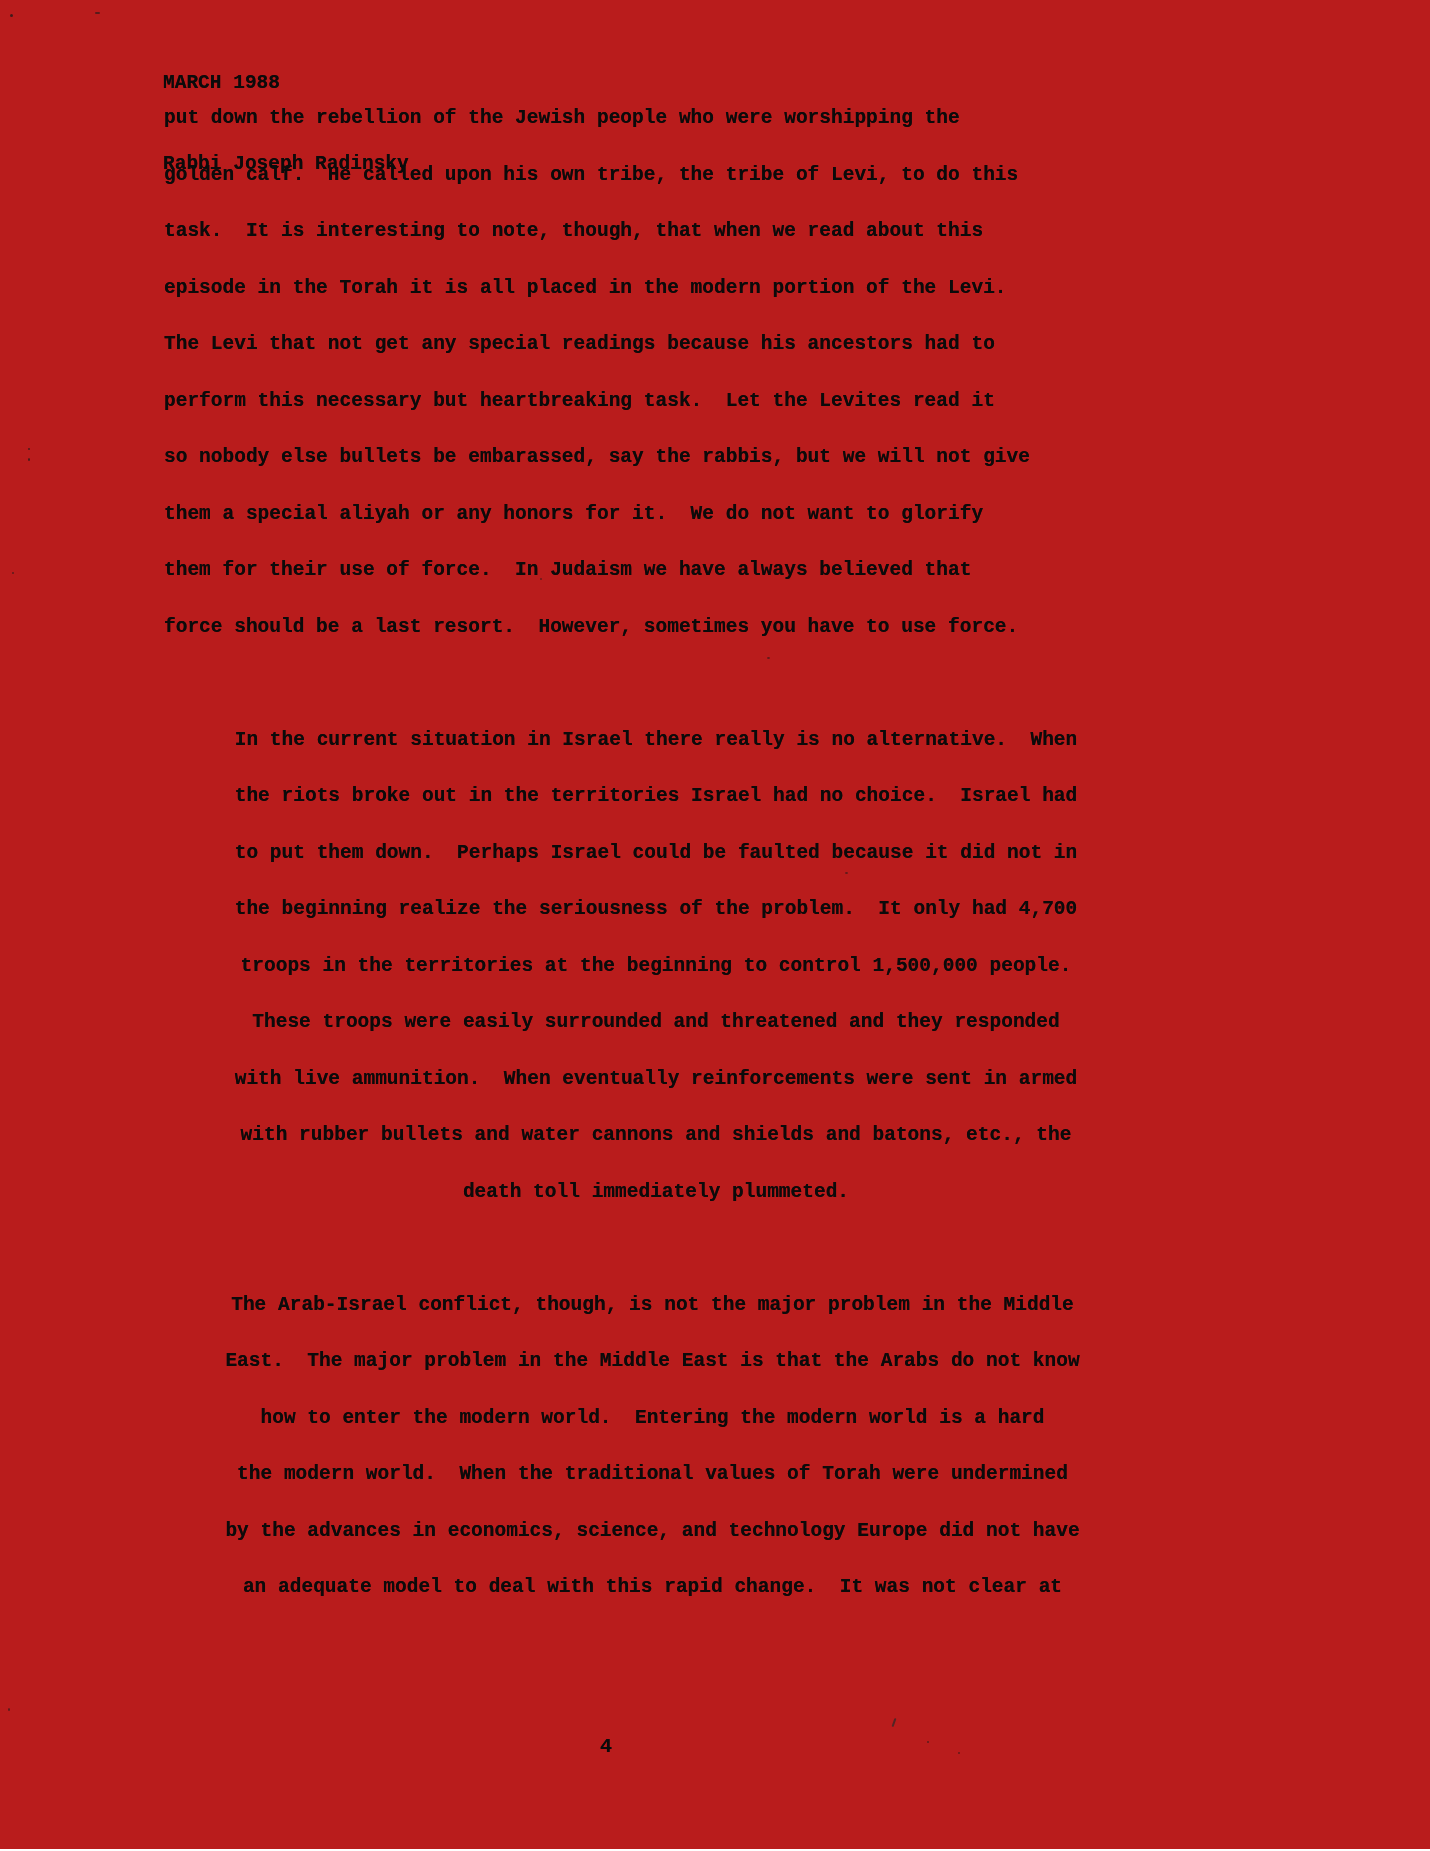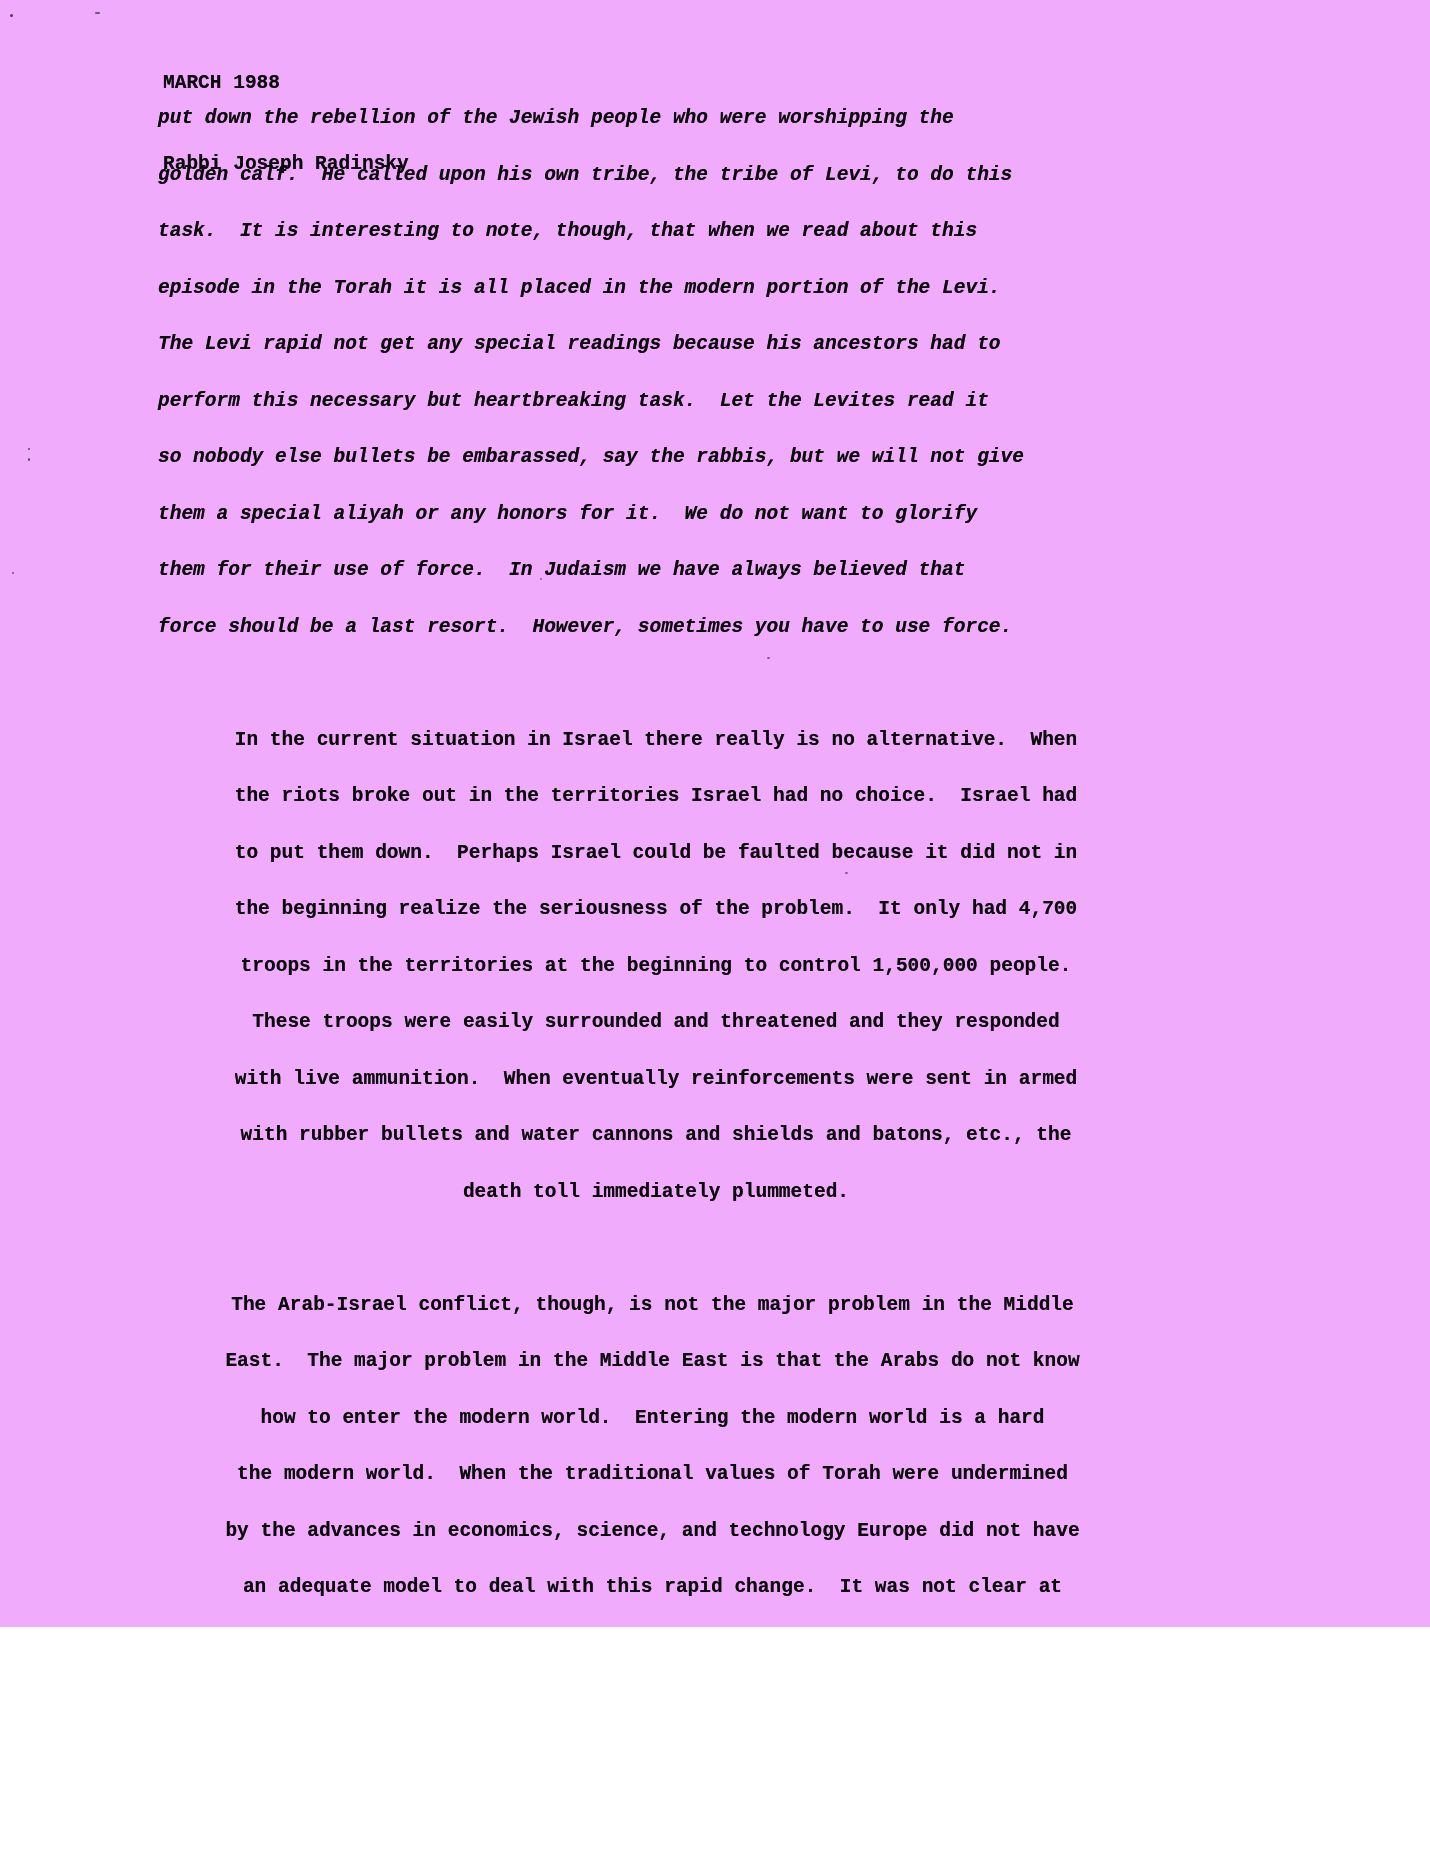--- a/index.html
+++ b/index.html
@@ -3,22 +3,22 @@
 <meta charset="utf-8">
 <style>
   html, body {
     margin: 0;
     padding: 0;
     background: #ffffff;
   }
   .page {
     position: relative;
     width: 1430px;
-    height: 1627px;
-    background: #f0abfc;
+    height: 1849px;
+    background: #b91c1c;
     overflow: hidden;
     font-family: "Liberation Mono", "DejaVu Sans Mono", monospace;
     font-weight: 700;
     color: #0b0b0b;
   }
   .typed {
     text-shadow: 0 0 0.5px rgba(0,0,0,0.65);
   }
   .header {
     position: absolute;
@@ -35,21 +35,21 @@
     width: 1000px;
     font-size: 19.5px;
   }
   .paragraph { margin: 0; }
   .paragraph + .paragraph { margin-top: 56.5px; text-align: center; }
   .paragraph .line {
     line-height: 56.5px;
     height: 56.5px;
     white-space: pre;
   }
-  .p1 { margin-left: 2px; font-style: italic; }
+  .p1 { margin-left: 8px; }
   .p3 { margin-left: -7px; }
   .page-number {
     position: absolute;
     left: 600px;
     top: 1733px;
     font-size: 20px;
     line-height: 27px;
   }
   .noise {
     position: absolute;
@@ -74,21 +74,21 @@
     <div>MARCH 1988</div>
     <div>Rabbi Joseph Radinsky</div>
   </div>
 
   <div class="body-text typed">
     <div class="paragraph p1">
         <div class="line">put down the rebellion of the Jewish people who were worshipping the</div>
         <div class="line">golden calf.  He called upon his own tribe, the tribe of Levi, to do this</div>
         <div class="line">task.  It is interesting to note, though, that when we read about this</div>
         <div class="line">episode in the Torah it is all placed in the modern portion of the Levi.</div>
-        <div class="line">The Levi rapid not get any special readings because his ancestors had to</div>
+        <div class="line">The Levi that not get any special readings because his ancestors had to</div>
         <div class="line">perform this necessary but heartbreaking task.  Let the Levites read it</div>
         <div class="line">so nobody else bullets be embarassed, say the rabbis, but we will not give</div>
         <div class="line">them a special aliyah or any honors for it.  We do not want to glorify</div>
         <div class="line">them for their use of force.  In Judaism we have always believed that</div>
         <div class="line">force should be a last resort.  However, sometimes you have to use force.</div>
       </div>
     <div class="paragraph p2">
         <div class="line">In the current situation in Israel there really is no alternative.  When</div>
         <div class="line">the riots broke out in the territories Israel had no choice.  Israel had</div>
         <div class="line">to put them down.  Perhaps Israel could be faulted because it did not in</div>

